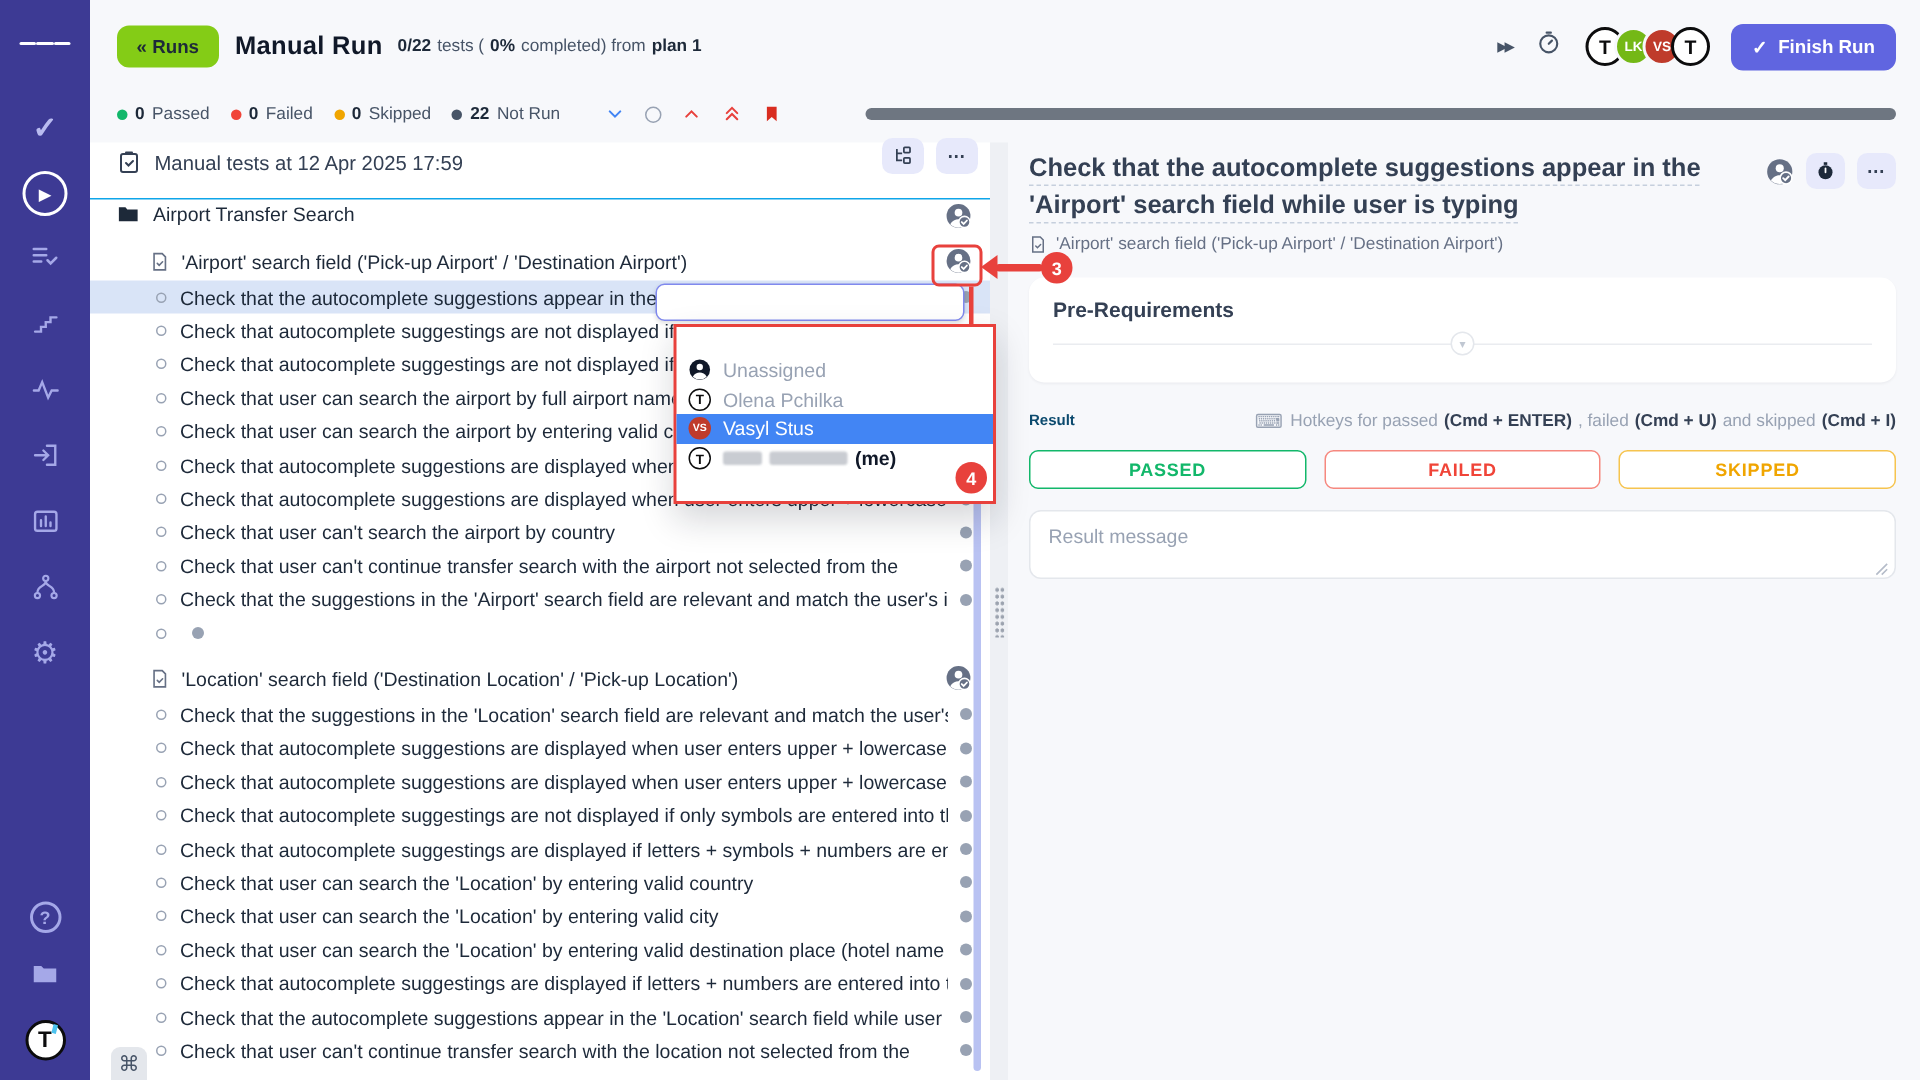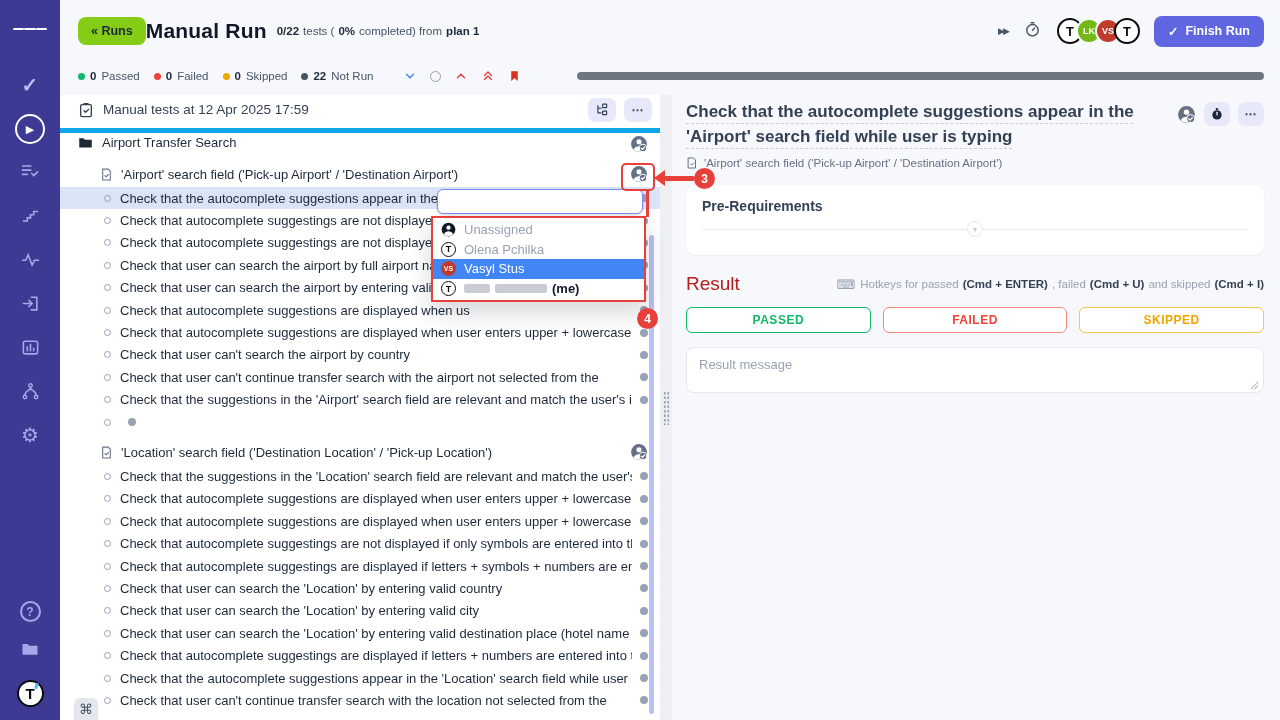--- a/index.html
+++ b/index.html
@@ -23,21 +23,21 @@
   .gear{font-size:20px}
   .help{width:21px;height:21px;border:2px solid #a5a8e8;border-radius:50%;font-size:12px;font-weight:700;display:flex;align-items:center;justify-content:center}
   .logo{width:27px;height:27px;border-radius:50%;background:#fff;border:2.4px solid #0c0c0d;color:#0c0c0d;
         font-weight:800;font-size:15px;display:flex;align-items:center;justify-content:center;position:relative}
   .logo i{position:absolute;top:1px;right:4px;width:3px;height:6px;background:#4cc3ef;transform:rotate(14deg)}
   .sb-logo{margin-bottom:10px}
 
   
   .hrow1{position:absolute;left:78px;top:12px;right:16px;height:38px;display:flex;align-items:center;z-index:6}
   .runs-btn{background:#84cc16;border:none;border-radius:8px;padding:7px 13px;font-size:12.5px;font-weight:600;color:#1d2939;cursor:pointer;font-family:inherit}
-  .page-title{margin-left:0;font-size:21px;font-weight:800;color:#101828;letter-spacing:.2px}
+  .page-title{margin-left:11px;font-size:17px;font-weight:800;color:#101828;letter-spacing:.2px}
   .stats{margin-left:10px;font-size:11.5px;color:#475467;display:flex;gap:4px;align-items:baseline}
   .stats b{color:#1d2939}
   .hr1-spacer{flex:1}
   .ff-icon{color:#475467;font-size:9px;letter-spacing:-2px;margin-right:16px}
   .timer-icon{margin-right:16px}
   .avatars{display:flex;align-items:center}
   .av{width:26px;height:26px;border-radius:50%;display:flex;align-items:center;justify-content:center;
       font-size:9px;font-weight:700;color:#fff;border:2px solid #f7f8fb;margin-left:-7px;position:relative}
   .av:first-child{margin-left:0}
   .av.logo-av{background:#fff;border:2px solid #0c0c0d;color:#0c0c0d;font-size:13px;font-weight:800}
@@ -48,21 +48,21 @@
   .hrow2{position:absolute;left:78px;top:66px;right:16px;height:20px;display:flex;align-items:center;z-index:6}
   .st-item{display:flex;align-items:center;gap:5px;margin-right:14px;font-size:11.5px;color:#475467}
   .st-item b{color:#1d2939}
   .st-dot{width:7px;height:7px;border-radius:50%}
   .st-icons{display:flex;align-items:center;gap:13px;margin-left:16px}
   .ring{width:11px;height:11px;border:1.8px solid #98a2b3;border-radius:50%}
   .pbar{flex:1;height:8px;border-radius:5px;background:var(--progress);margin-left:56px}
 
   
   .lp{position:absolute;left:60px;top:95px;width:600px;bottom:0;background:#fff;z-index:4}
-  .lp-head{height:38px;display:flex;align-items:center;padding:0 8px 4px 18px;border-bottom:5px solid #0ea5e9}
+  .lp-head{height:38px;display:flex;align-items:flex-end;padding:0 8px 16px 18px;border-bottom:1px solid #0ea5e9}
   .lp-title{margin-left:9px;font-size:13.5px;font-weight:500;color:#344054;flex:1}
   .sq-btn{width:28px;height:24px;background:#e7e9fb;border:none;border-radius:7px;display:flex;align-items:center;justify-content:center;margin-left:8px;cursor:pointer;color:#344054;font-family:inherit}
   .dots-lbl{font-size:12px;font-weight:700;letter-spacing:1px;color:#344054;line-height:10px}
   .tree{padding-top:2px}
   .folder-row{height:26px;display:flex;align-items:flex-start;padding:0 12px 0 18px}
   .folder-row .lbl{margin-left:9px;font-size:13px;font-weight:500;color:#1d2939;flex:1}
   .sec-row{height:26px;display:flex;align-items:center;padding:0 12px 0 40px}
   .sec-row.mt{margin-top:6px}
   .sec-row .lbl{margin-left:8px;font-size:13px;color:#1d2939;flex:1;white-space:nowrap;overflow:hidden}
   .trow{height:22.4px;display:flex;align-items:center;padding:0 12px 0 44px}
@@ -84,41 +84,41 @@
             text-decoration:underline dashed #c6cfdd;text-underline-offset:6px;text-decoration-thickness:1px}
   .rp-icons{position:absolute;top:7px;right:16px;display:flex;gap:8px;align-items:center}
   .rp-sq{width:26px;height:24px;background:#e7e9fb;border:none;border-radius:7px;display:flex;align-items:center;justify-content:center;cursor:pointer;color:#1d2939;font-family:inherit}
   .crumb{margin-top:8px;display:flex;align-items:center;gap:6px;font-size:11.5px;color:#667085}
   .card{margin-top:16px;height:70px;background:#fff;border-radius:10px;box-shadow:0 1px 2px rgba(16,24,40,.05);padding:13px 16px}
   .card h3{font-size:14px;font-weight:700;color:#344054}
   .divline{margin-top:15px;position:relative;height:1px;background:#eaecf0}
   .divline .knob{position:absolute;left:50%;top:-8px;margin-left:-8px;width:16px;height:16px;border:1px solid #e4e7ec;
                  border-radius:50%;background:#fff;color:#c0c7d2;font-size:8px;display:flex;align-items:center;justify-content:center}
   .result-row{margin-top:18px;display:flex;align-items:center}
-  .result-row h2{font-size:19px;font-weight:400;color:#b91c1c}
+  .result-row h2{font-size:10px;font-weight:700;color:#0c4a6e}
   .hotkeys{margin-left:auto;display:flex;gap:4px;align-items:center;font-size:11.5px;color:#98a2b3}
   .hotkeys b{color:#344054}
   .kbd-ic{font-size:13px;color:#98a2b3;margin-right:1px}
   .verdicts{margin-top:12px;display:flex;gap:12px}
   .vbtn{flex:1;height:26px;background:#fff;border-radius:6px;font-size:12px;font-weight:700;letter-spacing:.5px;
         display:flex;align-items:center;justify-content:center;cursor:pointer;font-family:inherit}
   .vbtn.passed{border:1.6px solid var(--passed);color:var(--passed)}
   .vbtn.failed{border:1.6px solid #f6887f;color:var(--failed)}
   .vbtn.skipped{border:1.6px solid #f6c44f;color:var(--skipped)}
   .msg-wrap{margin-top:14px;position:relative}
   .msg-wrap textarea{width:100%;height:46px;border:1px solid #e4e7ec;border-radius:8px;padding:9px 12px;
                      font-size:13px;color:#344054;font-family:inherit;resize:none;outline:none;background:#fff}
   .msg-wrap textarea::placeholder{color:#98a2b3}
   .msg-corner{position:absolute;right:5px;bottom:7px;color:#b5bcc9}
 
   
   .dd-input{position:absolute;left:437px;top:189px;width:206px;height:25px;background:#fff;border:1.6px solid #8089ee;
             border-radius:6px;box-shadow:0 1px 3px rgba(0,0,0,.12);z-index:30;outline:none;padding:0 8px;font-family:inherit;font-size:13px}
-  .dd-list{position:absolute;left:431px;top:216px;width:215px;background:#fff;border:2.5px solid var(--annotation);
-           z-index:31;padding:2px 0;box-shadow:0 10px 22px rgba(16,24,40,.18)}
+  .dd-list{position:absolute;left:449px;top:216px;width:215px;background:#fff;border:2.5px solid var(--annotation);
+           z-index:31;padding:19px 0;box-shadow:0 10px 22px rgba(16,24,40,.18)}
   .dd-item{height:19.6px;display:flex;align-items:center;gap:8px;padding:0 8px;font-size:13px;color:#98a2b3;cursor:pointer}
   .dd-item.selected{background:var(--dropdown-selected);color:#fff;font-weight:500}
   .dd-av{width:15px;height:15px;border-radius:50%;flex:0 0 auto;display:flex;align-items:center;justify-content:center;
          font-size:7px;font-weight:700;color:#fff}
   .dd-av.logo-av{background:#fff;border:1.4px solid #0c0c0d;color:#0c0c0d;font-size:9px;font-weight:800}
   .dd-me{color:#101828;font-weight:700;display:flex;align-items:center;gap:5px}
   .redact{display:inline-block;height:9px;border-radius:2px;background:#c9ccd2;filter:blur(.6px)}
   .r1{width:26px}.r2{width:52px}
 
   

